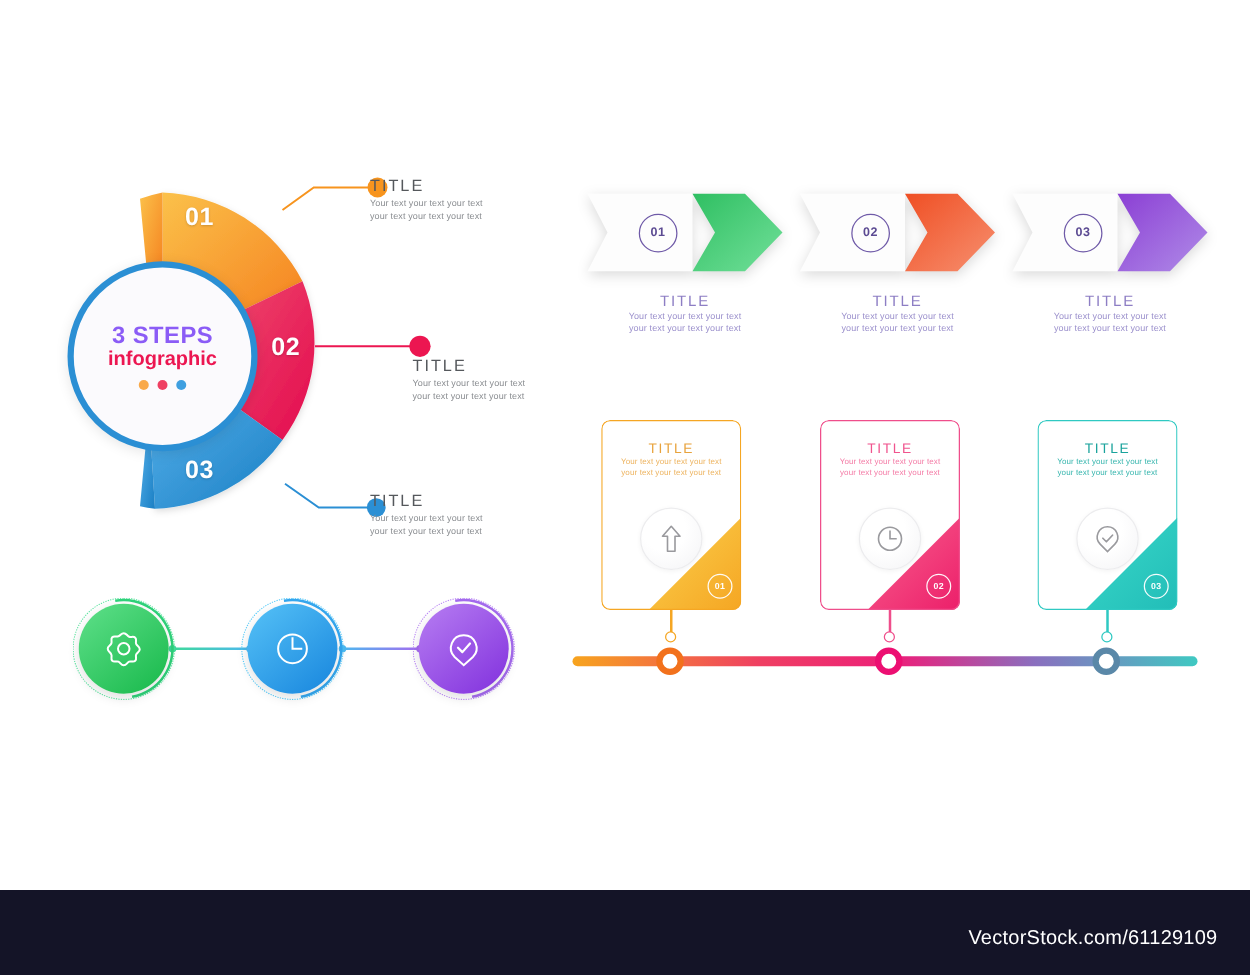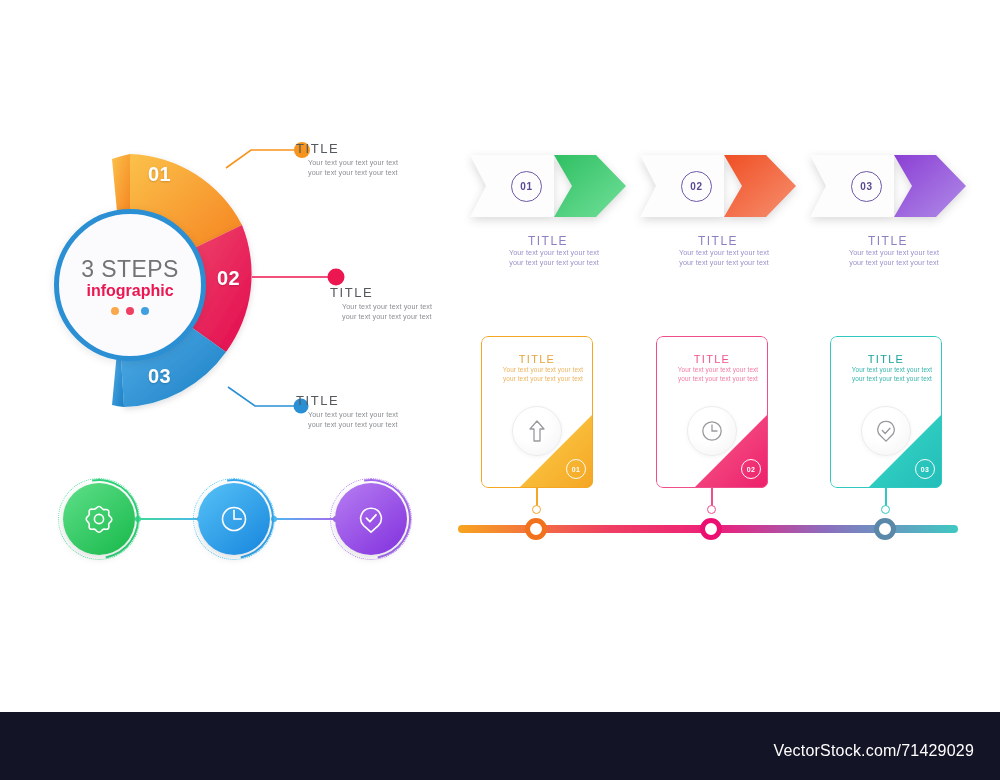--- a/index.html
+++ b/index.html
@@ -11,21 +11,21 @@
   }
   #canvas { position: relative; width: 1000px; height: 780px; background: #fff; }
 
   
   .ttl {
     font-size: 13px; letter-spacing: 1.6px; font-weight: 400;
     color: #55585c; white-space: nowrap;
   }
   .body-txt {
     font-size: 7.2px; line-height: 10px; color: #8a8d91;
-    white-space: nowrap; letter-spacing: .1px; margin-left: 12px;
+    white-space: nowrap; letter-spacing: .1px;
   }
 
   
   #donut-block { position: absolute; left: 40px; top: 125px; width: 400px; height: 320px; }
   #donut-svg { position: absolute; left: 0; top: 0; }
 
   .donut-num {
     position: absolute; color: #fff; font-weight: bold; font-size: 20px;
     text-shadow: 0 1px 2px rgba(0,0,0,.18); letter-spacing: .5px;
   }
@@ -33,21 +33,21 @@
   #num-02 { left: 177px; top: 142px; }
   #num-03 { left: 108px; top: 240px; }
 
   #center-circle {
     position: absolute; left: 14px; top: 84px; width: 152px; height: 152px;
     border-radius: 50%; background: #fbfafd;
     border: 5px solid #2b8fd4;
     box-shadow: 0 2px 10px rgba(0,0,0,.10);
     display: flex; flex-direction: column; align-items: center; justify-content: center;
   }
-  #center-circle .l1 { font-size: 23px; font-weight: normal; color: #737373; letter-spacing: .4px; }
+  #center-circle .l1 { font-size: 19px; font-weight: bold; color: #8b5cf6; letter-spacing: .4px; }
   #center-circle .l2 { font-size: 16px; font-weight: bold; color: #ec1651; margin-top: -1px; }
   #center-dots { display: flex; gap: 7px; margin-top: 7px; }
   #center-dots i { width: 8px; height: 8px; border-radius: 50%; display: block; }
 
   .lbl { position: absolute; }
   .lbl .ttl { margin-bottom: 2px; }
   #lbl1 { left: 256px; top: 16px; }
   #lbl2 { left: 290px; top: 160px; }
   #lbl3 { left: 256px; top: 268px; }
 
@@ -415,16 +415,16 @@
   </div>
 
   <div id="timeline">
     <span id="tl-bar" style="background:linear-gradient(90deg,#f7a41e 0%,#ef3f62 30%,#ec1f7a 52%,#8a6fbf 74%,#3fc9c2 100%)"></span>
     <span class="tl-node" style="left:67px;  border-color:#f2711c"></span>
     <span class="tl-node" style="left:242px; border-color:#ec0f72"></span>
     <span class="tl-node" style="left:416px; border-color:#5a88a8"></span>
   </div>
 
   <div id="footer">
-    <div id="vs-url">VectorStock.com/71429029</div>
+    <div id="vs-url">VectorStock.com/61129109</div>
   </div>
 
 </div>
 
 </body></html>

